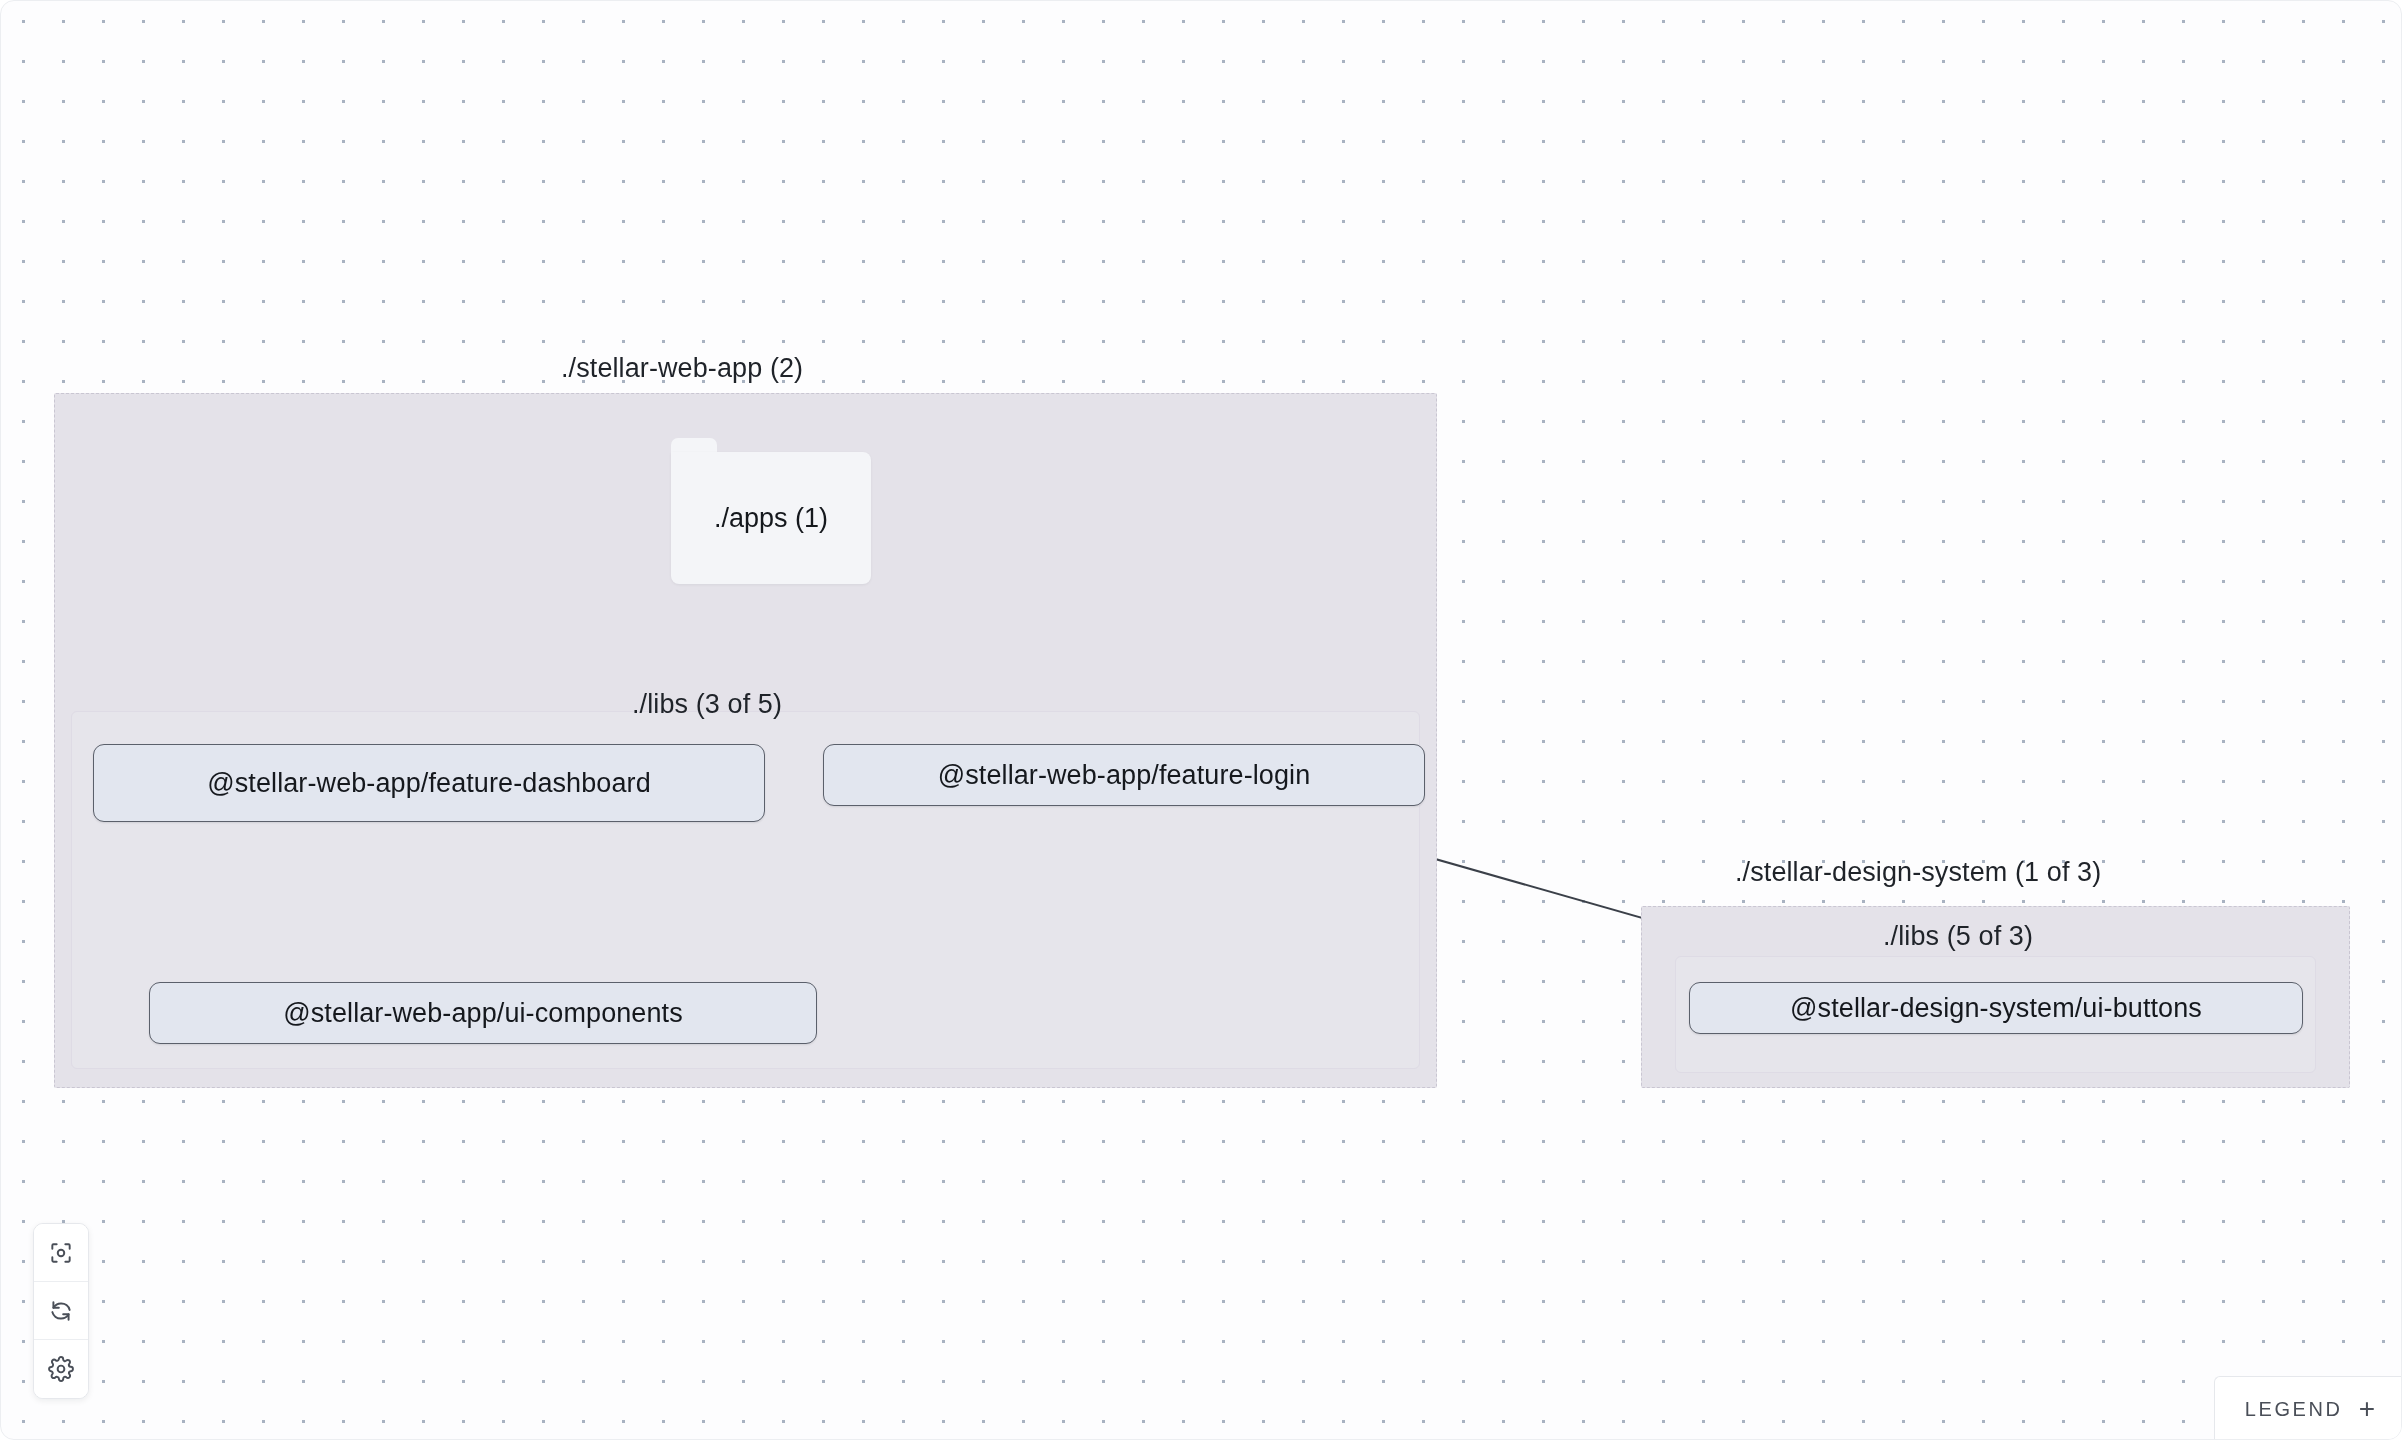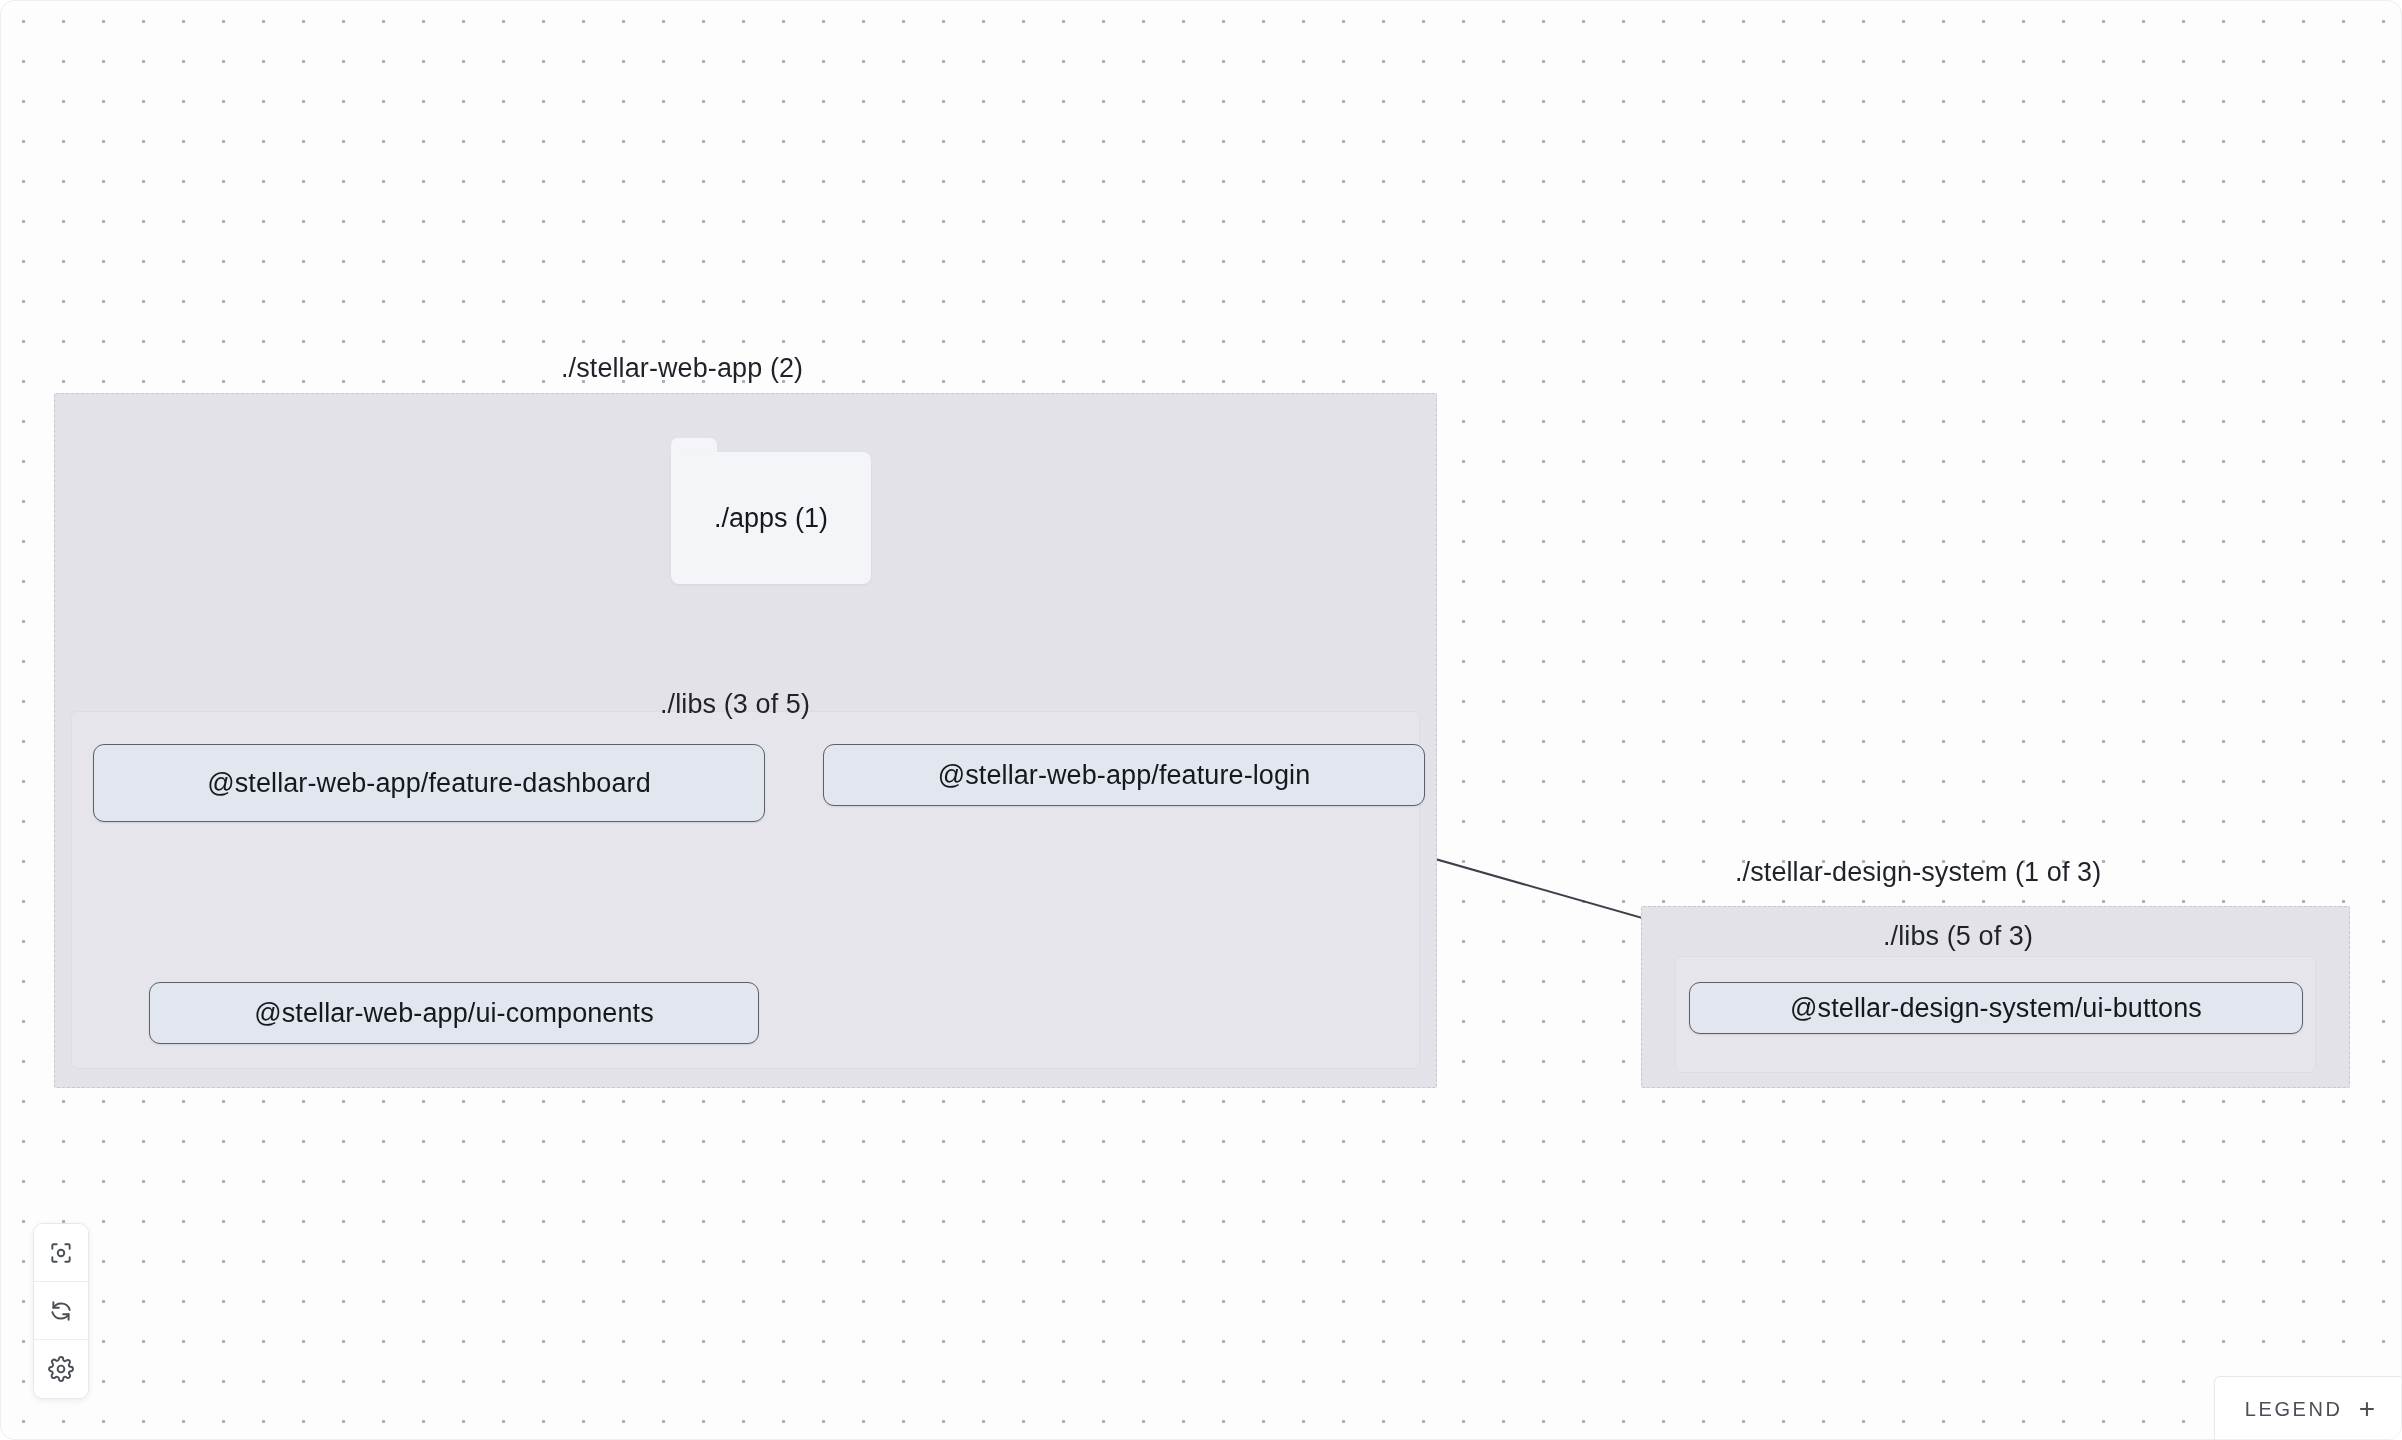--- a/index.html
+++ b/index.html
@@ -173,21 +173,21 @@
 
     <path d="M 1030 808 L 560 976" fill="none" stroke="#3b4049" stroke-width="2" marker-end="url(#arrow)"></path>
 
     <path d="M 1256 808 L 1845 976" fill="none" stroke="#3b4049" stroke-width="2" marker-end="url(#arrow)"></path>
   </svg>
 
   <div class="group-outer" style="left:53px; top:392px; width:1383px; height:695px;"></div>
   <div class="group-label" style="left:560px; top:352px;">./stellar-web-app (2)</div>
 
   <div class="group-inner" style="left:70px; top:710px; width:1349px; height:358px;"></div>
-  <div class="group-label" style="left:659px; top:688px;">./libs (3 of 5)</div>
+  <div class="group-label" style="left:631px; top:688px;">./libs (3 of 5)</div>
 
   <div class="group-outer" style="left:1640px; top:905px; width:709px; height:182px;"></div>
   <div class="group-label" style="left:1734px; top:856px;">./stellar-design-system (1 of 3)</div>
 
   <div class="group-inner" style="left:1674px; top:955px; width:641px; height:117px;"></div>
   <div class="group-label" style="left:1882px; top:920px;">./libs (5 of 3)</div>
 
   <div class="folder-node" style="left:670px; top:437px; width:200px; height:146px;">
     <div class="folder-tab"></div>
     <div class="folder-body">
@@ -196,21 +196,21 @@
   </div>
 
   <div class="node" style="left:92px; top:743px; width:672px; height:78px;">
     <span>@stellar-web-app/feature-dashboard</span>
   </div>
 
   <div class="node" style="left:822px; top:743px; width:602px; height:62px;">
     <span>@stellar-web-app/feature-login</span>
   </div>
 
-  <div class="node" style="left:148px; top:981px; width:610px; height:62px;justify-content:center;">
+  <div class="node" style="left:148px; top:981px; width:668px; height:62px;justify-content:center;">
     <span>@stellar-web-app/ui-components</span>
   </div>
 
   <div class="node" style="left:1688px; top:981px; width:614px; height:52px;text-align:center;">
     <span>@stellar-design-system/ui-buttons</span>
   </div>
 
   <div id="toolbar">
     <button class="tool-btn">
       <span>

